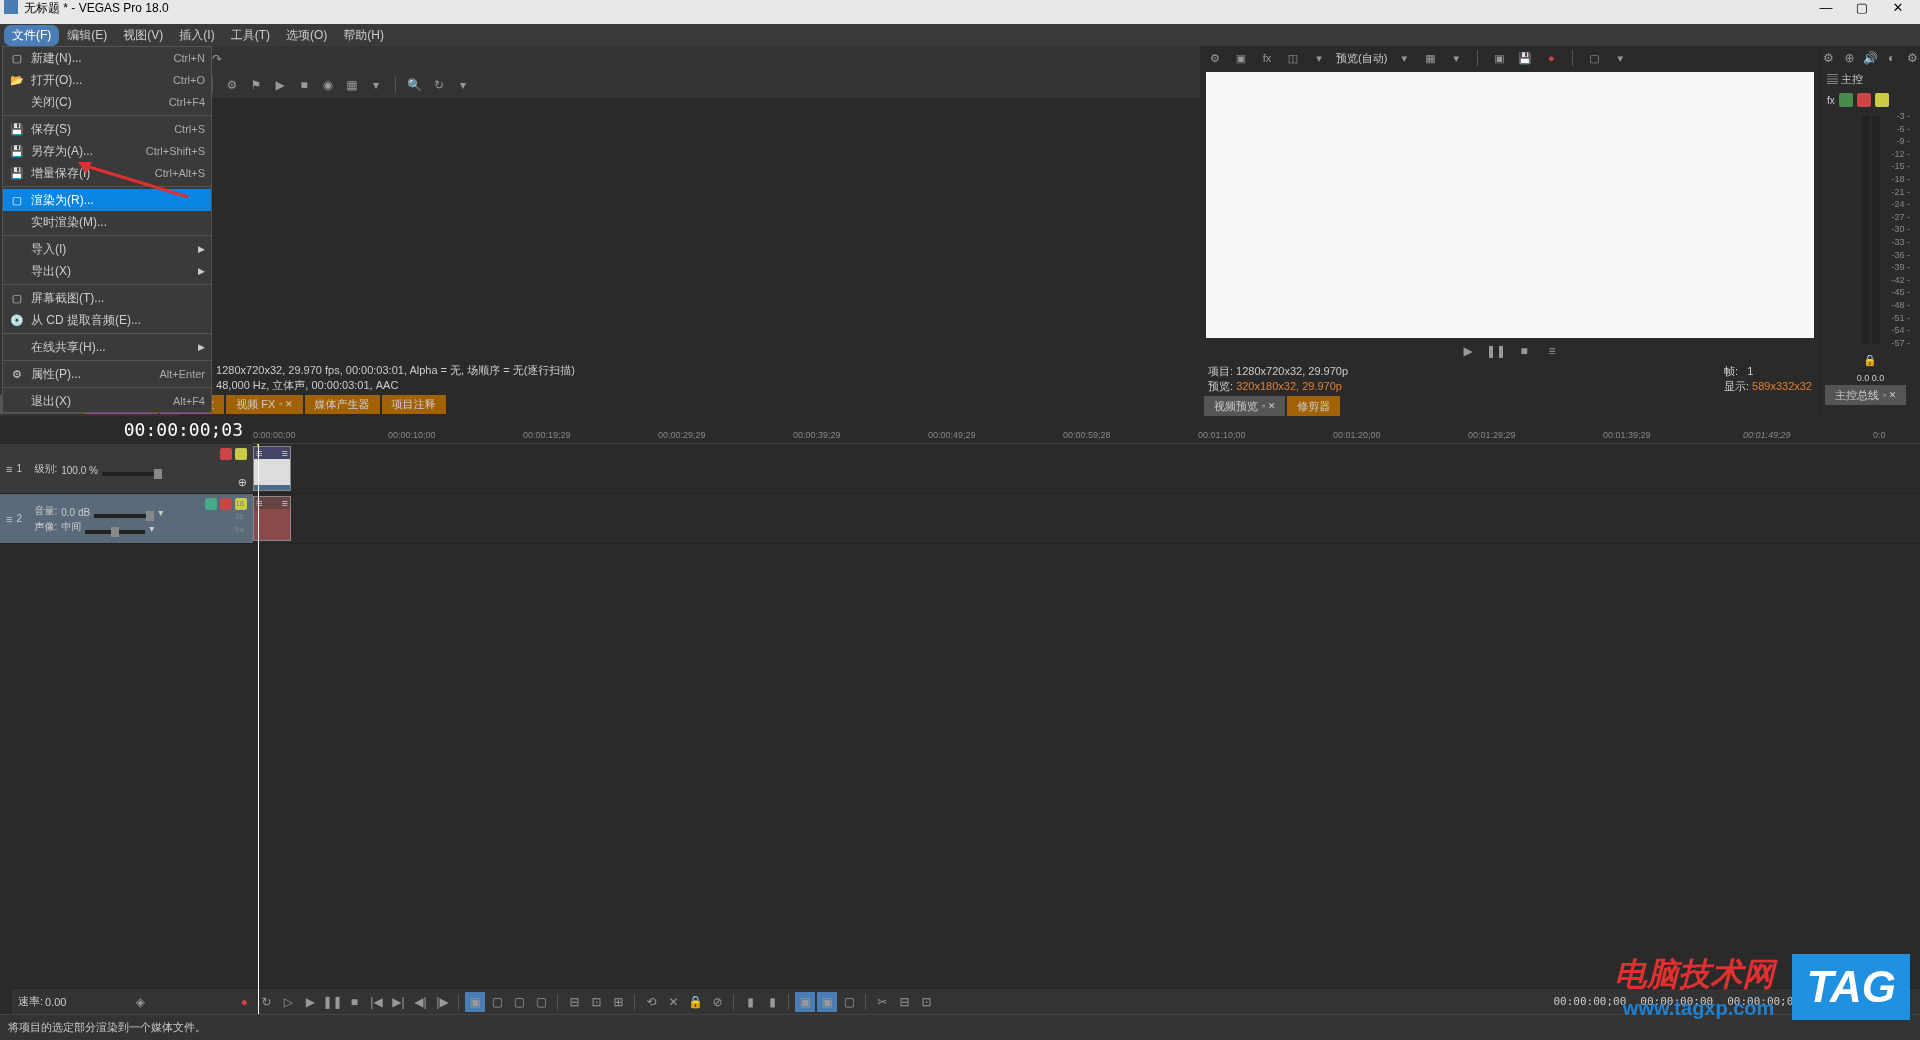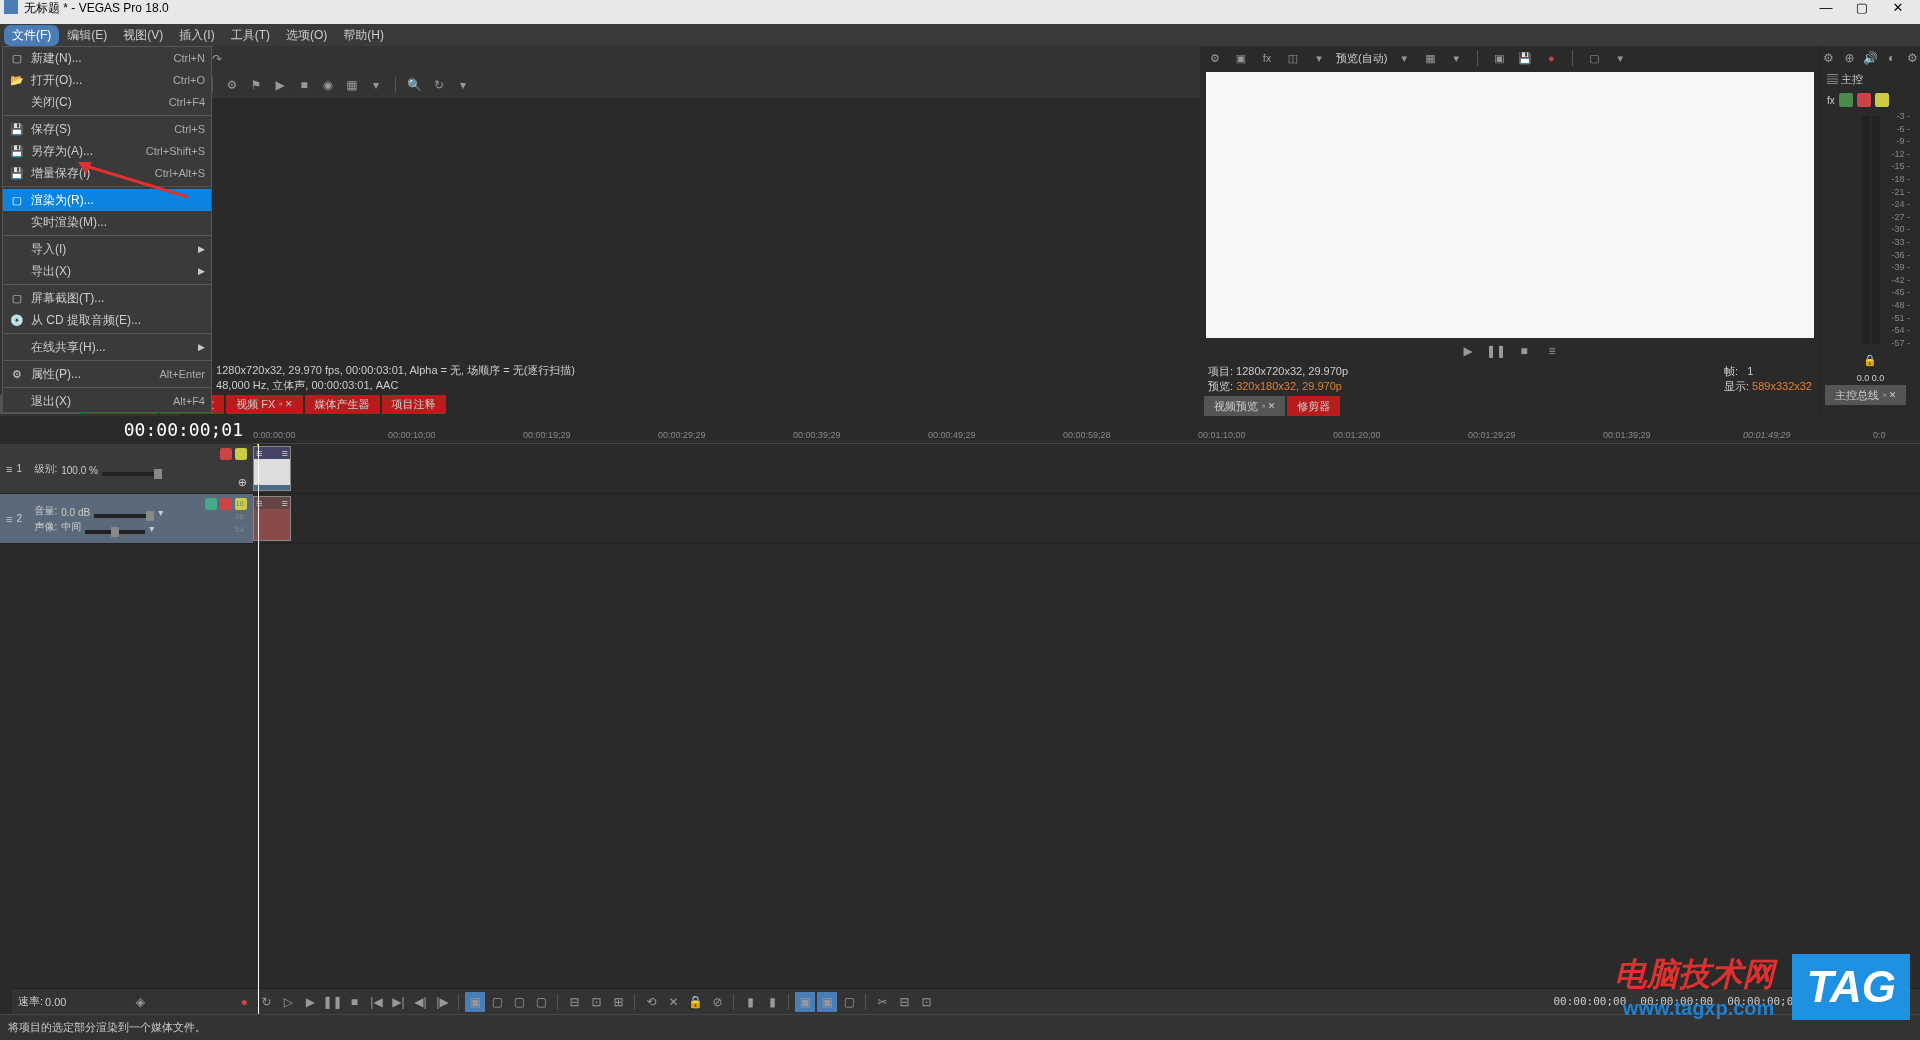--- a/index.html
+++ b/index.html
@@ -24,21 +24,21 @@
 .toolbar-row2 { height: 26px; background: #333; display: flex; align-items: center; padding: 0 4px; gap: 6px; }
 .tb-btn { width: 18px; height: 18px; display: flex; align-items: center; justify-content: center; cursor: pointer; color: #999; font-size: 12px; }
 .tb-sep { width: 1px; height: 16px; background: #555; margin: 0 4px; }
 .upper-area { position: absolute; top: 46px; left: 0; right: 0; height: 370px; display: flex; }
 .media-panel { width: 180px; background: #333; padding-top: 54px; }
 .media-thumb { width: 80px; height: 50px; background: #fff; margin: 0 auto 4px; border: 1px solid #555; }
 .media-label { text-align: center; font-size: 10px; color: #ccc; line-height: 1.2; }
 .center-area { flex: 1; background: #2a2a2a; position: relative; }
 .info-text { position: absolute; bottom: 24px; left: 8px; font-size: 11px; line-height: 1.3; }
 .tabs-row { position: absolute; bottom: 2px; left: 0; display: flex; gap: 2px; height: 20px; align-items: center; }
-.tab { padding: 2px 10px; background: #b91c1c; font-size: 11px; cursor: pointer; display: flex; align-items: center; gap: 4px; }
+.tab { padding: 2px 10px; background: #a16207; font-size: 11px; cursor: pointer; display: flex; align-items: center; gap: 4px; }
 .tab.active { background: #555; }
 .tab-x { font-size: 9px; cursor: pointer; }
 .preview-panel { width: 620px; background: #2a2a2a; display: flex; flex-direction: column; }
 .preview-toolbar { height: 24px; display: flex; align-items: center; padding: 0 6px; gap: 8px; }
 .preview-toolbar .tb-btn { font-size: 11px; }
 .preview-label { font-size: 11px; color: #ccc; }
 .preview-video { flex: 1; background: #000; margin: 2px 6px; position: relative; }
 .preview-content { position: absolute; inset: 0; background: #f8f8f8; }
 .preview-controls { height: 22px; display: flex; align-items: center; justify-content: center; gap: 10px; }
 .preview-info { font-size: 11px; padding: 2px 8px; display: flex; justify-content: space-between; }
@@ -351,21 +351,21 @@
       <div class="tab active">
           <span>主控总线</span> 
           <span class="tab-x">▫ ✕</span>
         </div>
     </div>
   </div>
 </div>
 
 <div class="timeline-area">
   <div class="timecode-row">
-    <div class="timecode-display">00:00:00;01</div>
+    <div class="timecode-display">00:00:00;03</div>
     <div class="ruler" id="ruler">
         <span class="ruler-tick" style="left: 0px;">0:00:00;00</span>
         <span class="ruler-tick" style="left: 135px;">00:00:10;00</span>
         <span class="ruler-tick" style="left: 270px;">00:00:19;29</span>
         <span class="ruler-tick" style="left: 405px;">00:00:29;29</span>
         <span class="ruler-tick" style="left: 540px;">00:00:39;29</span>
         <span class="ruler-tick" style="left: 675px;">00:00:49;29</span>
         <span class="ruler-tick" style="left: 810px;">00:00:59;28</span>
         <span class="ruler-tick" style="left: 945px;">00:01:10;00</span>
         <span class="ruler-tick" style="left: 1080px;">00:01:20;00</span>

